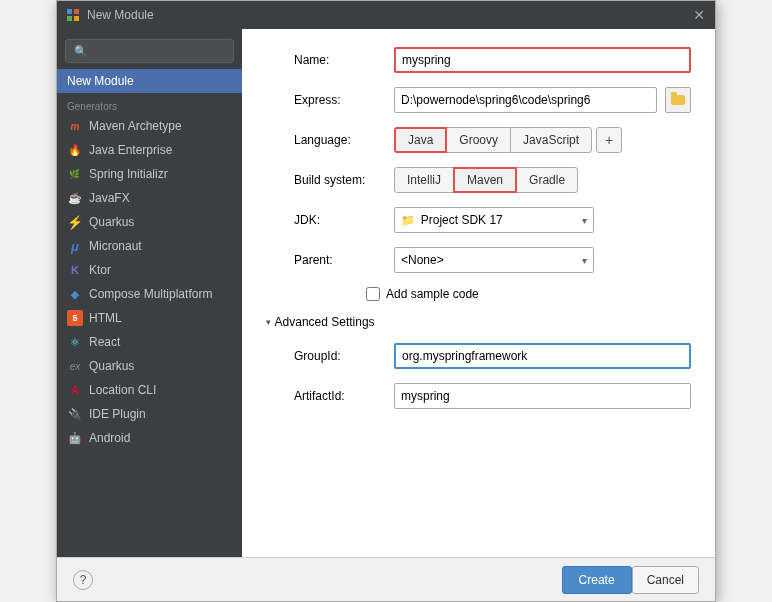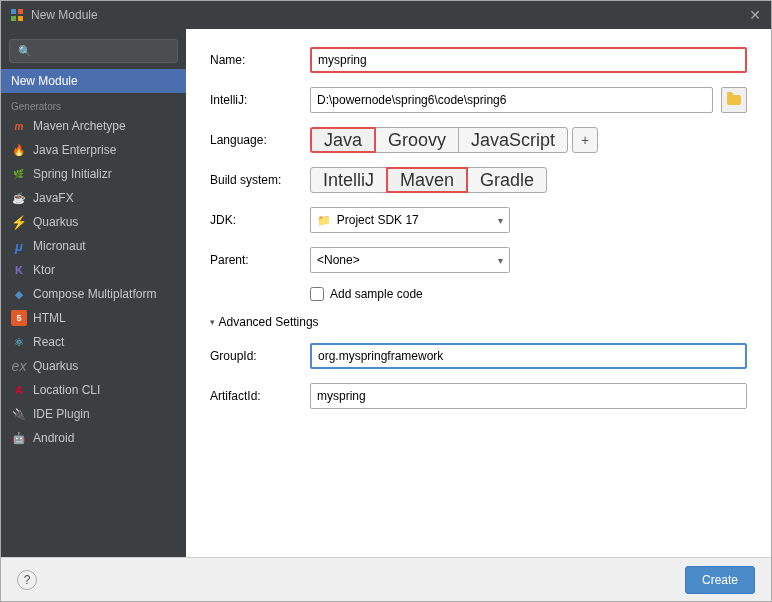--- a/index.html
+++ b/index.html
@@ -8,21 +8,21 @@
       font-size: 12px;
       background: #f0f0f0;
       display: flex;
       align-items: center;
       justify-content: center;
       width: 772px;
       height: 602px;
       overflow: hidden;
     }
     .dialog {
-      width: 772px;
+      width: 660px;
       height: 602px;
       background: #ffffff;
       border: 1px solid #aaa;
       display: flex;
       flex-direction: column;
       box-shadow: 2px 2px 12px rgba(0,0,0,0.3);
     }
     .title-bar {
       background: #3c3f41;
       color: #bbbbbb;
@@ -122,35 +122,36 @@
       align-items: center;
       justify-content: center;
       font-size: 11px;
     }
     
     .icon-maven { color: #e05a2b; font-style: italic; font-weight: bold; font-size: 10px; }
     .icon-java-enterprise { color: #f0a000; }
     .icon-spring { color: #6aa84f; font-size: 9px; }
     .icon-micronaut { color: #3b7dd8; font-style: italic; font-size: 13px; font-weight: bold; }
     .icon-html { color: #e05a2b; font-weight: bold; font-size: 9px; }
-    .icon-express { color: #888; font-size: 14px; font-style: italic; }
+    .icon-express { color: #888; font-size: 10px; font-style: italic; }
     
     .main-panel {
       flex: 1;
       background: #ffffff;
       padding: 18px 24px;
       overflow-y: auto;
       display: flex;
       flex-direction: column;
       gap: 14px;
     }
     .form-row {
       display: flex;
       align-items: center;
       gap: 0;
+      margin-left: 28px;
     }
     .form-label {
       width: 100px;
       color: #000;
       font-size: 12px;
       flex-shrink: 0;
     }
     .form-input {
       flex: 1;
       height: 26px;
@@ -199,21 +200,21 @@
     }
     .button-group {
       display: flex;
       gap: 0;
     }
     .btn-option {
       height: 26px;
       padding: 0 12px;
       border: 1px solid #aaa;
       background: #f5f5f5;
-      font-size: 18px;
+      font-size: 12px;
       cursor: pointer;
       color: #333;
       margin-right: -1px;
     }
     .btn-option:first-child { border-radius: 3px 0 0 3px; }
     .btn-option:last-child { border-radius: 0 3px 3px 0; margin-right: 0; }
     .btn-option.selected-btn {
       border: 2px solid #e05050;
       background: #f0f0f0;
       font-weight: 500;
@@ -448,21 +449,21 @@
     </div>
 
     <div class="main-panel">
 
       <div class="form-row">
         <span class="form-label">Name:</span>
         <input type="text" class="form-input input-highlighted" value="myspring" style="">
       </div>
 
       <div class="form-row">
-        <span class="form-label">IntelliJ:</span>
+        <span class="form-label">Express:</span>
         <div class="location-row">
           <input type="text" class="location-input" value="D:\powernode\spring6\code\spring6" style="">
           <div class="browse-btn">
             <span class="folder-icon-sm"></span>
           </div>
         </div>
       </div>
 
 
       <div class="form-row">
@@ -524,15 +525,16 @@
       </div>
     </div>
   </div>
 
   <div class="footer">
     <div class="footer-left">
       <div class="help-icon">?</div>
     </div>
     <div class="footer-right">
       <button class="btn-create">Create</button>
+      <button class="btn-cancel">Cancel</button>
     </div>
   </div>
 </div>
 
 </body></html>

